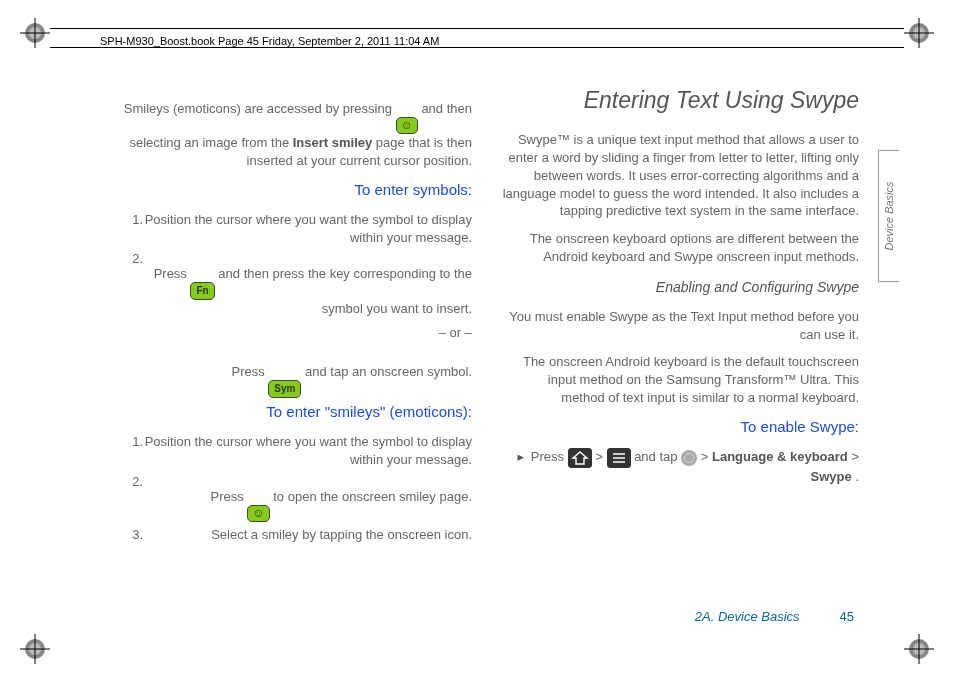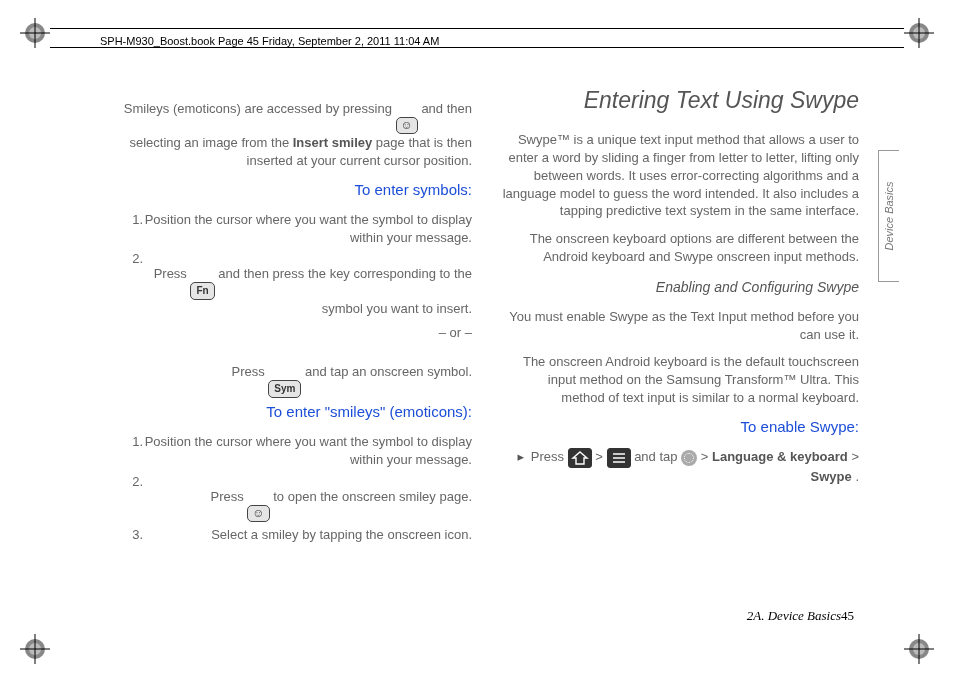--- a/index.html
+++ b/index.html
@@ -81,21 +81,21 @@
     color: #555;
     margin: 12px 0 10px 0;
     font-weight: normal;
   }
   .bold { font-weight: bold; color: #555; }
   .keyicon {
     display: inline-block;
     vertical-align: middle;
     border: 1px solid #444;
     border-radius: 5px;
-    background: #e5e5e5;
+    background: #84cc16;
     font-size: 10px;
     padding: 1px 5px;
     line-height: 14px;
     color: #333;
     font-weight: bold;
     margin-top: 32px;
   }
   .keyicon.smiley::before { content: "☺"; font-weight: normal; font-size:12px; }
   .keyicon.smiley { padding: 0px 4px; }
   .hwbtn {
@@ -148,23 +148,23 @@
   .side-tab span {
     transform: rotate(-90deg);
     white-space: nowrap;
   }
   .footer {
     position: absolute;
     bottom: 58px;
     right: 100px;
     font-size: 13px;
     font-style: italic;
-    color: #000000;
-    display: flex;
-    font-family: Liberation Serif, serif;
+    color: #0369a1;
+    display: flex;
+    gap: 40px;
   }
   .footer .pnum { font-style: normal; }
 </style>
 </head>
 <body>
 
 <div class="corner-target tl"><svg viewBox="0 0 30 30">
       <circle cx="15" cy="15" r="10" fill="#888"></circle>
       <circle cx="15" cy="15" r="6" fill="#bbb"></circle>
       <line x1="15" y1="0" x2="15" y2="30" stroke="#000"></line>

